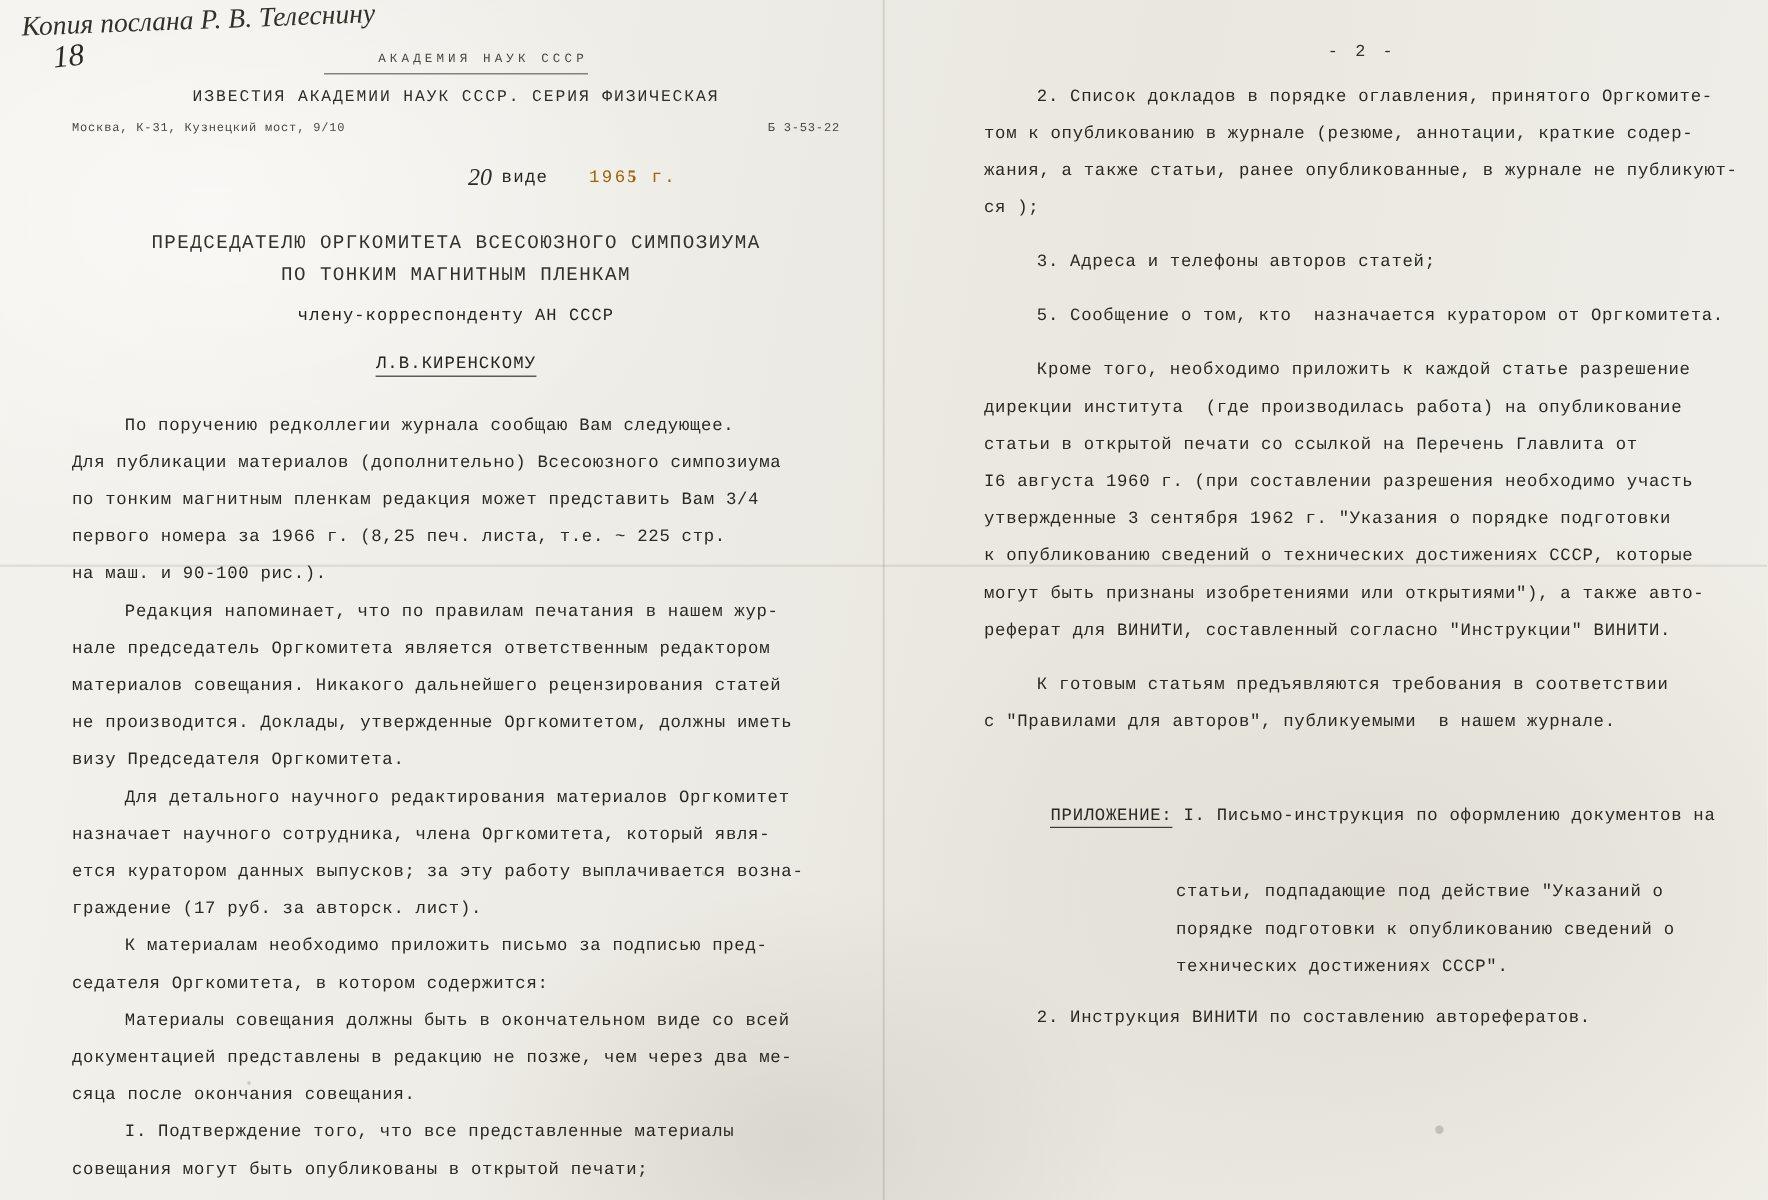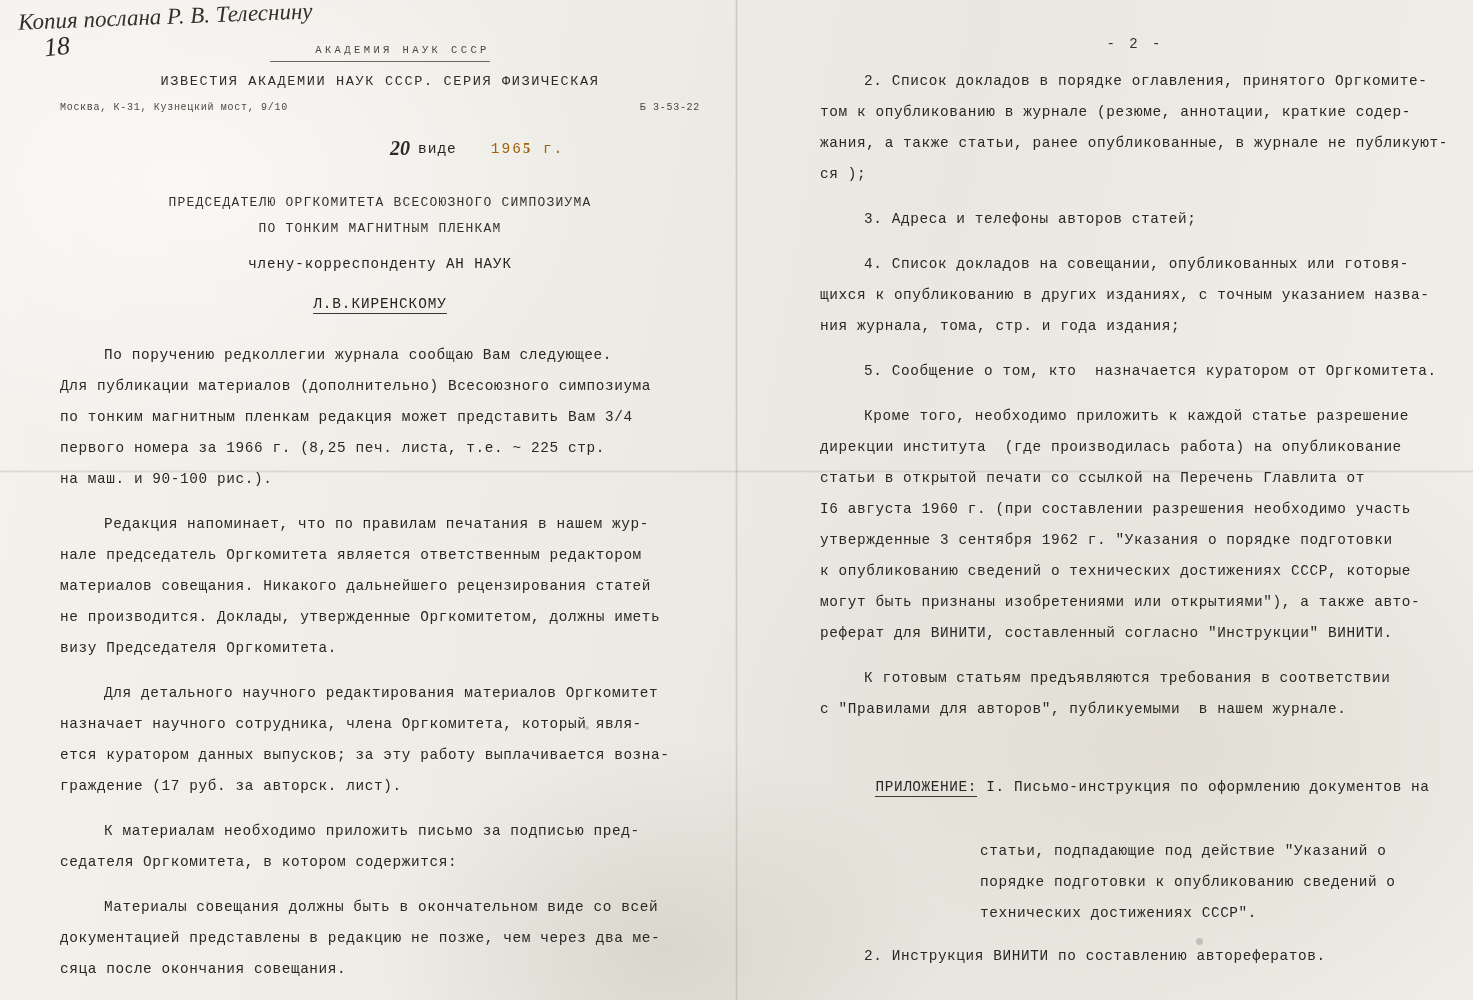--- a/index.html
+++ b/index.html
@@ -103,21 +103,21 @@
     margin-top: 22px;
     margin-left: 330px;
     display: flex;
     align-items: baseline;
     gap: 8px;
     font-size: 14.5px;
     letter-spacing: 1px;
   }
   .date-day {
     font-family: "Liberation Serif", serif;
-    font-weight: bold;
+    font-weight: normal;
     font-size: 20px;
     letter-spacing: 0;
     position: relative;
     top: 2px;
   }
   .date-year {
     margin-left: 26px;
     letter-spacing: 2px;
     color: #a16207;
   }
@@ -125,41 +125,40 @@
     font-family: "Liberation Serif", serif;
     font-weight: bold;
   }
 
   .addressee {
     margin-top: 32px;
     text-align: center;
   }
   .addressee .line1,
   .addressee .line2 {
-    font-size: 13px;
+    font-size: 16px;
     letter-spacing: 1.2px;
     line-height: 26px;
     color: #33312b;
   }
   .addressee .line3 {
     margin-top: 14px;
     font-size: 14.2px;
     letter-spacing: 0.9px;
   }
   .addressee .line4 {
     margin-top: 24px;
     font-size: 14.4px;
     letter-spacing: 0.9px;
     display: inline-block;
     border-bottom: 1px solid #3a3831;
     padding-bottom: 1px;
   }
 
   .para {
-    margin-top: 14px;
     text-indent: 44px;
   }
   .para.no-indent { text-indent: 0; }
   .para.tight { margin-top: 0; }
 
   
   .pagenum {
     text-align: center;
     margin-top: 36px;
     font-size: 14px;
@@ -249,21 +248,21 @@
       <span>виде</span>
       <span class="date-year">
         <span>196</span><span class="ins">5</span>
         <span>г.</span>
       </span>
     </div>
 
     <div class="addressee">
       <div class="line1">ПРЕДСЕДАТЕЛЮ ОРГКОМИТЕТА ВСЕСОЮЗНОГО СИМПОЗИУМА</div>
       <div class="line2">ПО ТОНКИМ МАГНИТНЫМ ПЛЕНКАМ</div>
-      <div class="line3">члену-корреспонденту АН НАУК</div>
+      <div class="line3">члену-корреспонденту АН СССР</div>
       <div><span class="line4">Л.В.КИРЕНСКОМУ</span></div>
     </div>
 
     <div style="margin-top:26px;">
       <div class="typed para">По поручению редколлегии журнала сообщаю Вам следующее.</div>
       <div class="typed para no-indent tight">Для публикации материалов (дополнительно) Всесоюзного симпозиума
 по тонким магнитным пленкам редакция может представить Вам 3/4
 первого номера за 1966 г. (8,25 печ. листа, т.е. ~ 225 стр.
 на маш. и 90-100 рис.).</div>
       <div class="typed para">Редакция напоминает, что по правилам печатания в нашем жур-
@@ -288,23 +287,20 @@
   <div class="col" id="right-col">
 
     <div class="pagenum">- 2 -</div>
 
     <div style="margin-top:6px;">
       <div class="typed rpara">2. Список докладов в порядке оглавления, принятого Оргкомите-
 том к опубликованию в журнале (резюме, аннотации, краткие содер-
 жания, а также статьи, ранее опубликованные, в журнале не публикуют-
 ся );</div>
       <div class="typed rpara">3. Адреса и телефоны авторов статей;</div>
-      <div class="typed rpara">4. Список докладов на совещании, опубликованных или готовя-
-щихся к опубликованию в других изданиях, с точным указанием назва-
-ния журнала, тома, стр. и года издания;</div>
       <div class="typed rpara">5. Сообщение о том, кто  назначается куратором от Оргкомитета.</div>
       <div class="typed rpara">Кроме того, необходимо приложить к каждой статье разрешение
 дирекции института  (где производилась работа) на опубликование
 статьи в открытой печати со ссылкой на Перечень Главлита от
 I6 августа 1960 г. (при составлении разрешения необходимо участь
 утвержденные 3 сентября 1962 г. "Указания о порядке подготовки
 к опубликованию сведений о технических достижениях СССР, которые
 могут быть признаны изобретениями или открытиями"), а также авто-
 реферат для ВИНИТИ, составленный согласно "Инструкции" ВИНИТИ.</div>
       <div class="typed rpara">К готовым статьям предъявляются требования в соответствии

